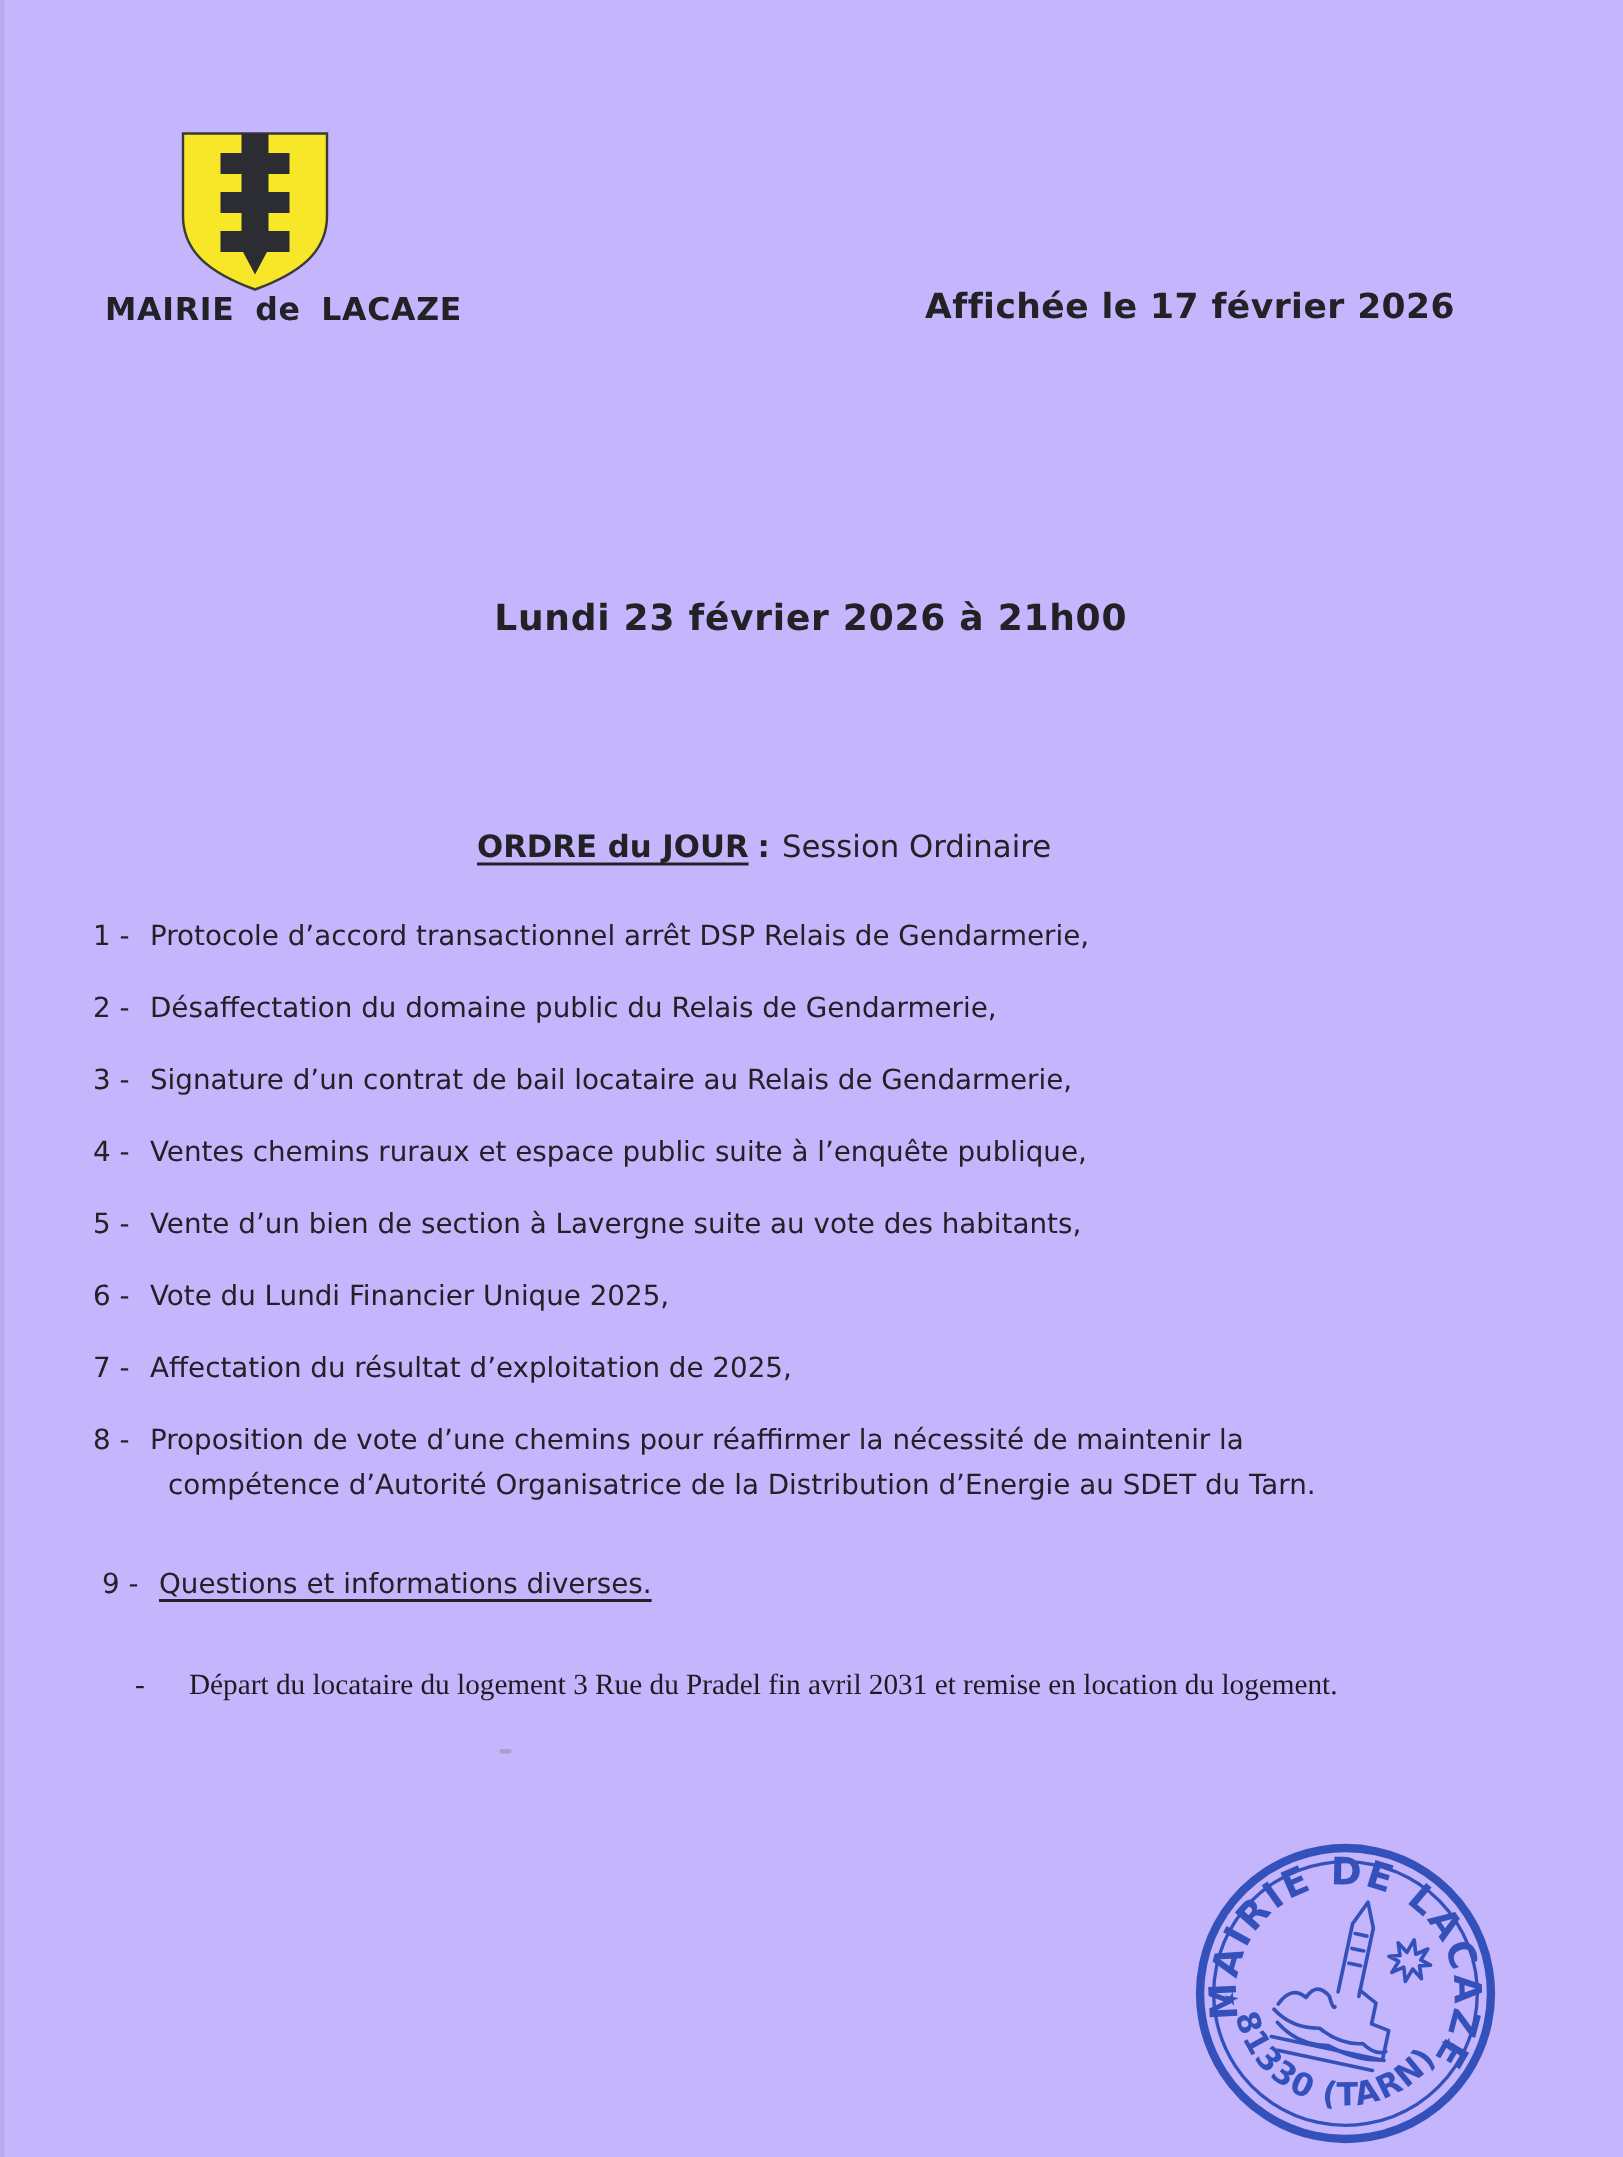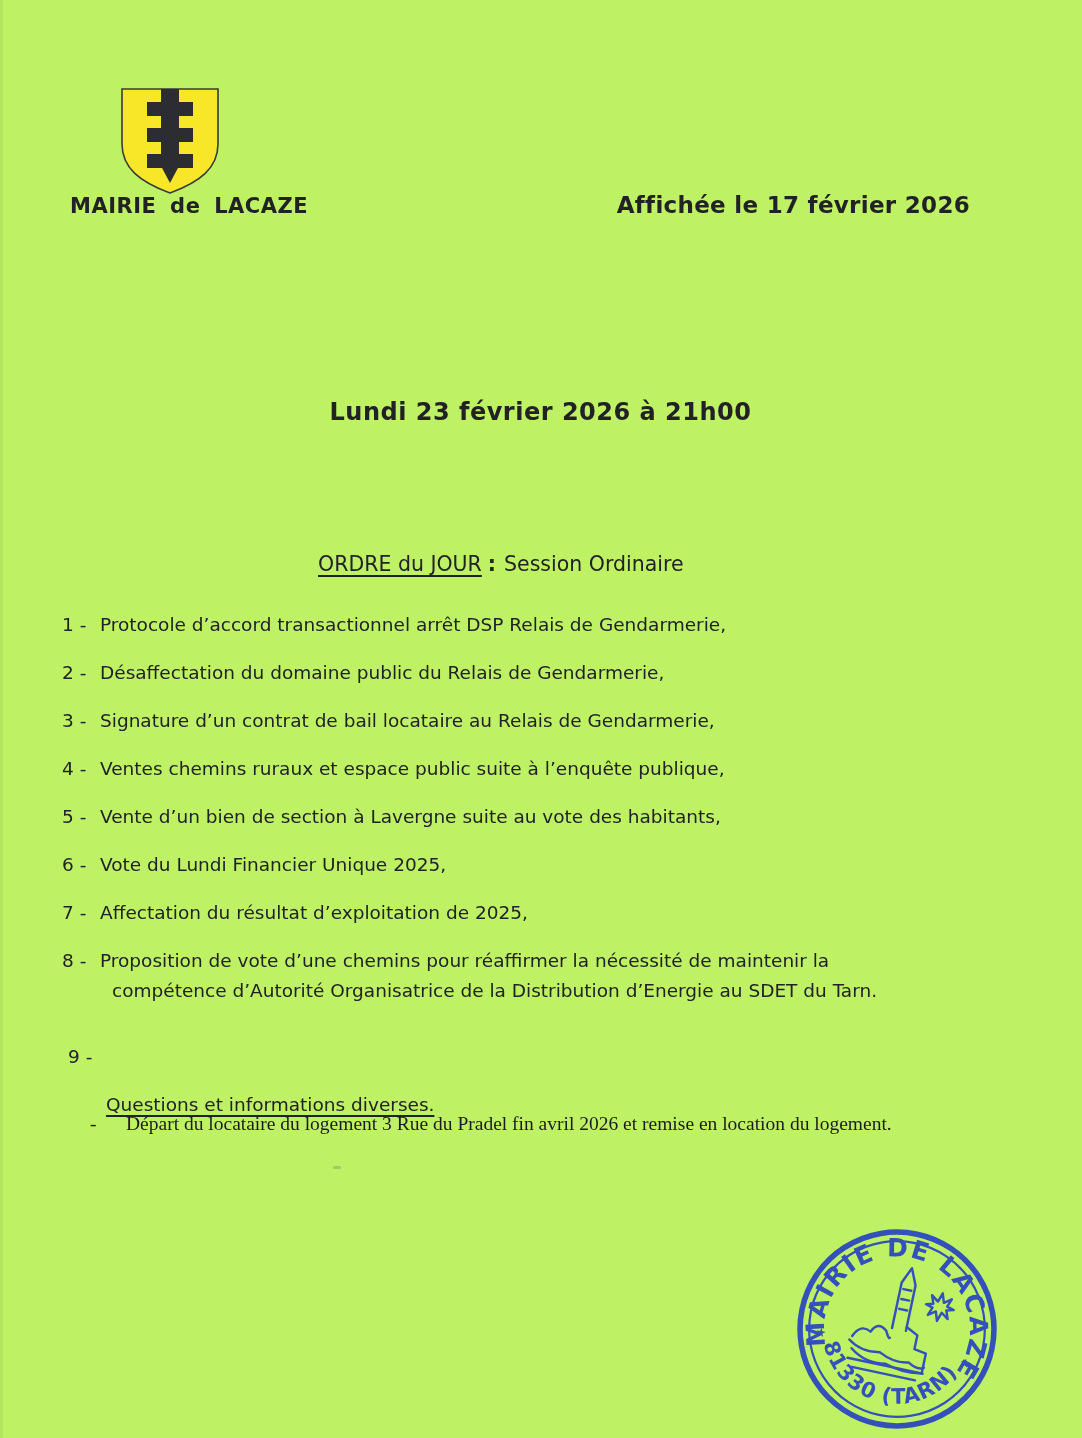--- a/index.html
+++ b/index.html
@@ -2,21 +2,21 @@
 <html><head>
 <meta charset="utf-8">
 <style>
   * { margin: 0; padding: 0; box-sizing: border-box; }
   html, body { background: #888; }
   .page {
     position: relative;
     width: 1082px;
     height: 1438px;
     margin: 0 auto;
-    background: #bef264;
+    background: #c4b5fd;
     font-family: "DejaVu Sans", sans-serif;
     color: #222226;
     overflow: hidden;
   }
   .scan-edge {
     position: absolute; left: 0; top: 0; bottom: 0; width: 3px;
     background: rgba(0,0,0,0.05);
   }
   .scan-artifact {
     position: absolute; left: 333px; top: 1166px; width: 8px; height: 3px;
@@ -37,42 +37,41 @@
   }
   .datetime {
     position: absolute; left: 0; right: 1px; top: 398px;
     text-align: center; font-size: 24px; font-weight: bold; letter-spacing: 0.5px;
   }
   .agenda-head {
     position: absolute; left: 318px; top: 552px;
     font-size: 20.5px;
   }
   .agenda-head .ah-main {
-    font-weight: normal;
+    font-weight: bold;
     text-decoration: underline;
     text-underline-offset: 4px;
     text-decoration-thickness: 2px;
   }
   .agenda-head .ah-sep { margin: 0 8px 0 6px; font-weight: bold; }
   .agenda-list { position: absolute; left: 62px; top: 610px; width: 950px; }
   .agenda-item {
     display: flex;
     font-size: 18.5px;
     line-height: 30px;
     margin-bottom: 18px;
   }
   .agenda-item .num { flex: 0 0 38px; white-space: nowrap; }
   .agenda-item .txt { flex: 1; }
   .agenda-item .txt .cont { padding-left: 12px; }
   .agenda-item.gap { margin-top: 36px; padding-left: 6px; }
   .agenda-item.u .txt > div {
     text-decoration: underline;
     text-underline-offset: 4px;
     text-decoration-thickness: 1.8px;
-    margin-top: 48px;
   }
   .sub-item {
     position: absolute; left: 90px; top: 1110px;
     display: flex;
     font-family: "Liberation Serif", "DejaVu Serif", serif;
     font-size: 19.5px; line-height: 28px;
     color: #1c1c20;
   }
   .sub-item .dash { flex: 0 0 36px; }
   .stamp { position: absolute; left: 796px; top: 1228px; width: 202px; height: 202px; }
@@ -160,21 +159,21 @@
       <div class="agenda-item u gap">
         <span class="num">9 -</span>
         <span class="txt">
           <div>Questions et informations diverses.</div>
         </span>
       </div>
     </div>
 
   <div class="sub-item">
     <span class="dash">-</span>
-    <span class="stext">Départ du locataire du logement 3 Rue du Pradel fin avril 2026 et remise en location du logement.</span>
+    <span class="stext">Départ du locataire du logement 3 Rue du Pradel fin avril 2031 et remise en location du logement.</span>
   </div>
 
   <div class="scan-artifact"></div>
 
   <svg class="stamp" viewBox="0 0 200 200">
     <g transform="rotate(12 100 100)">
       <circle cx="100" cy="100" r="96" fill="none" stroke-width="5.5" stroke="#3450bb"></circle>
       <circle cx="100" cy="100" r="87" fill="none" stroke-width="2.2" stroke="#3450bb"></circle>
 
       <path id="arcTop" d="M37.6,136 A72,72 0 1 1 162.4,136" fill="none"></path>

